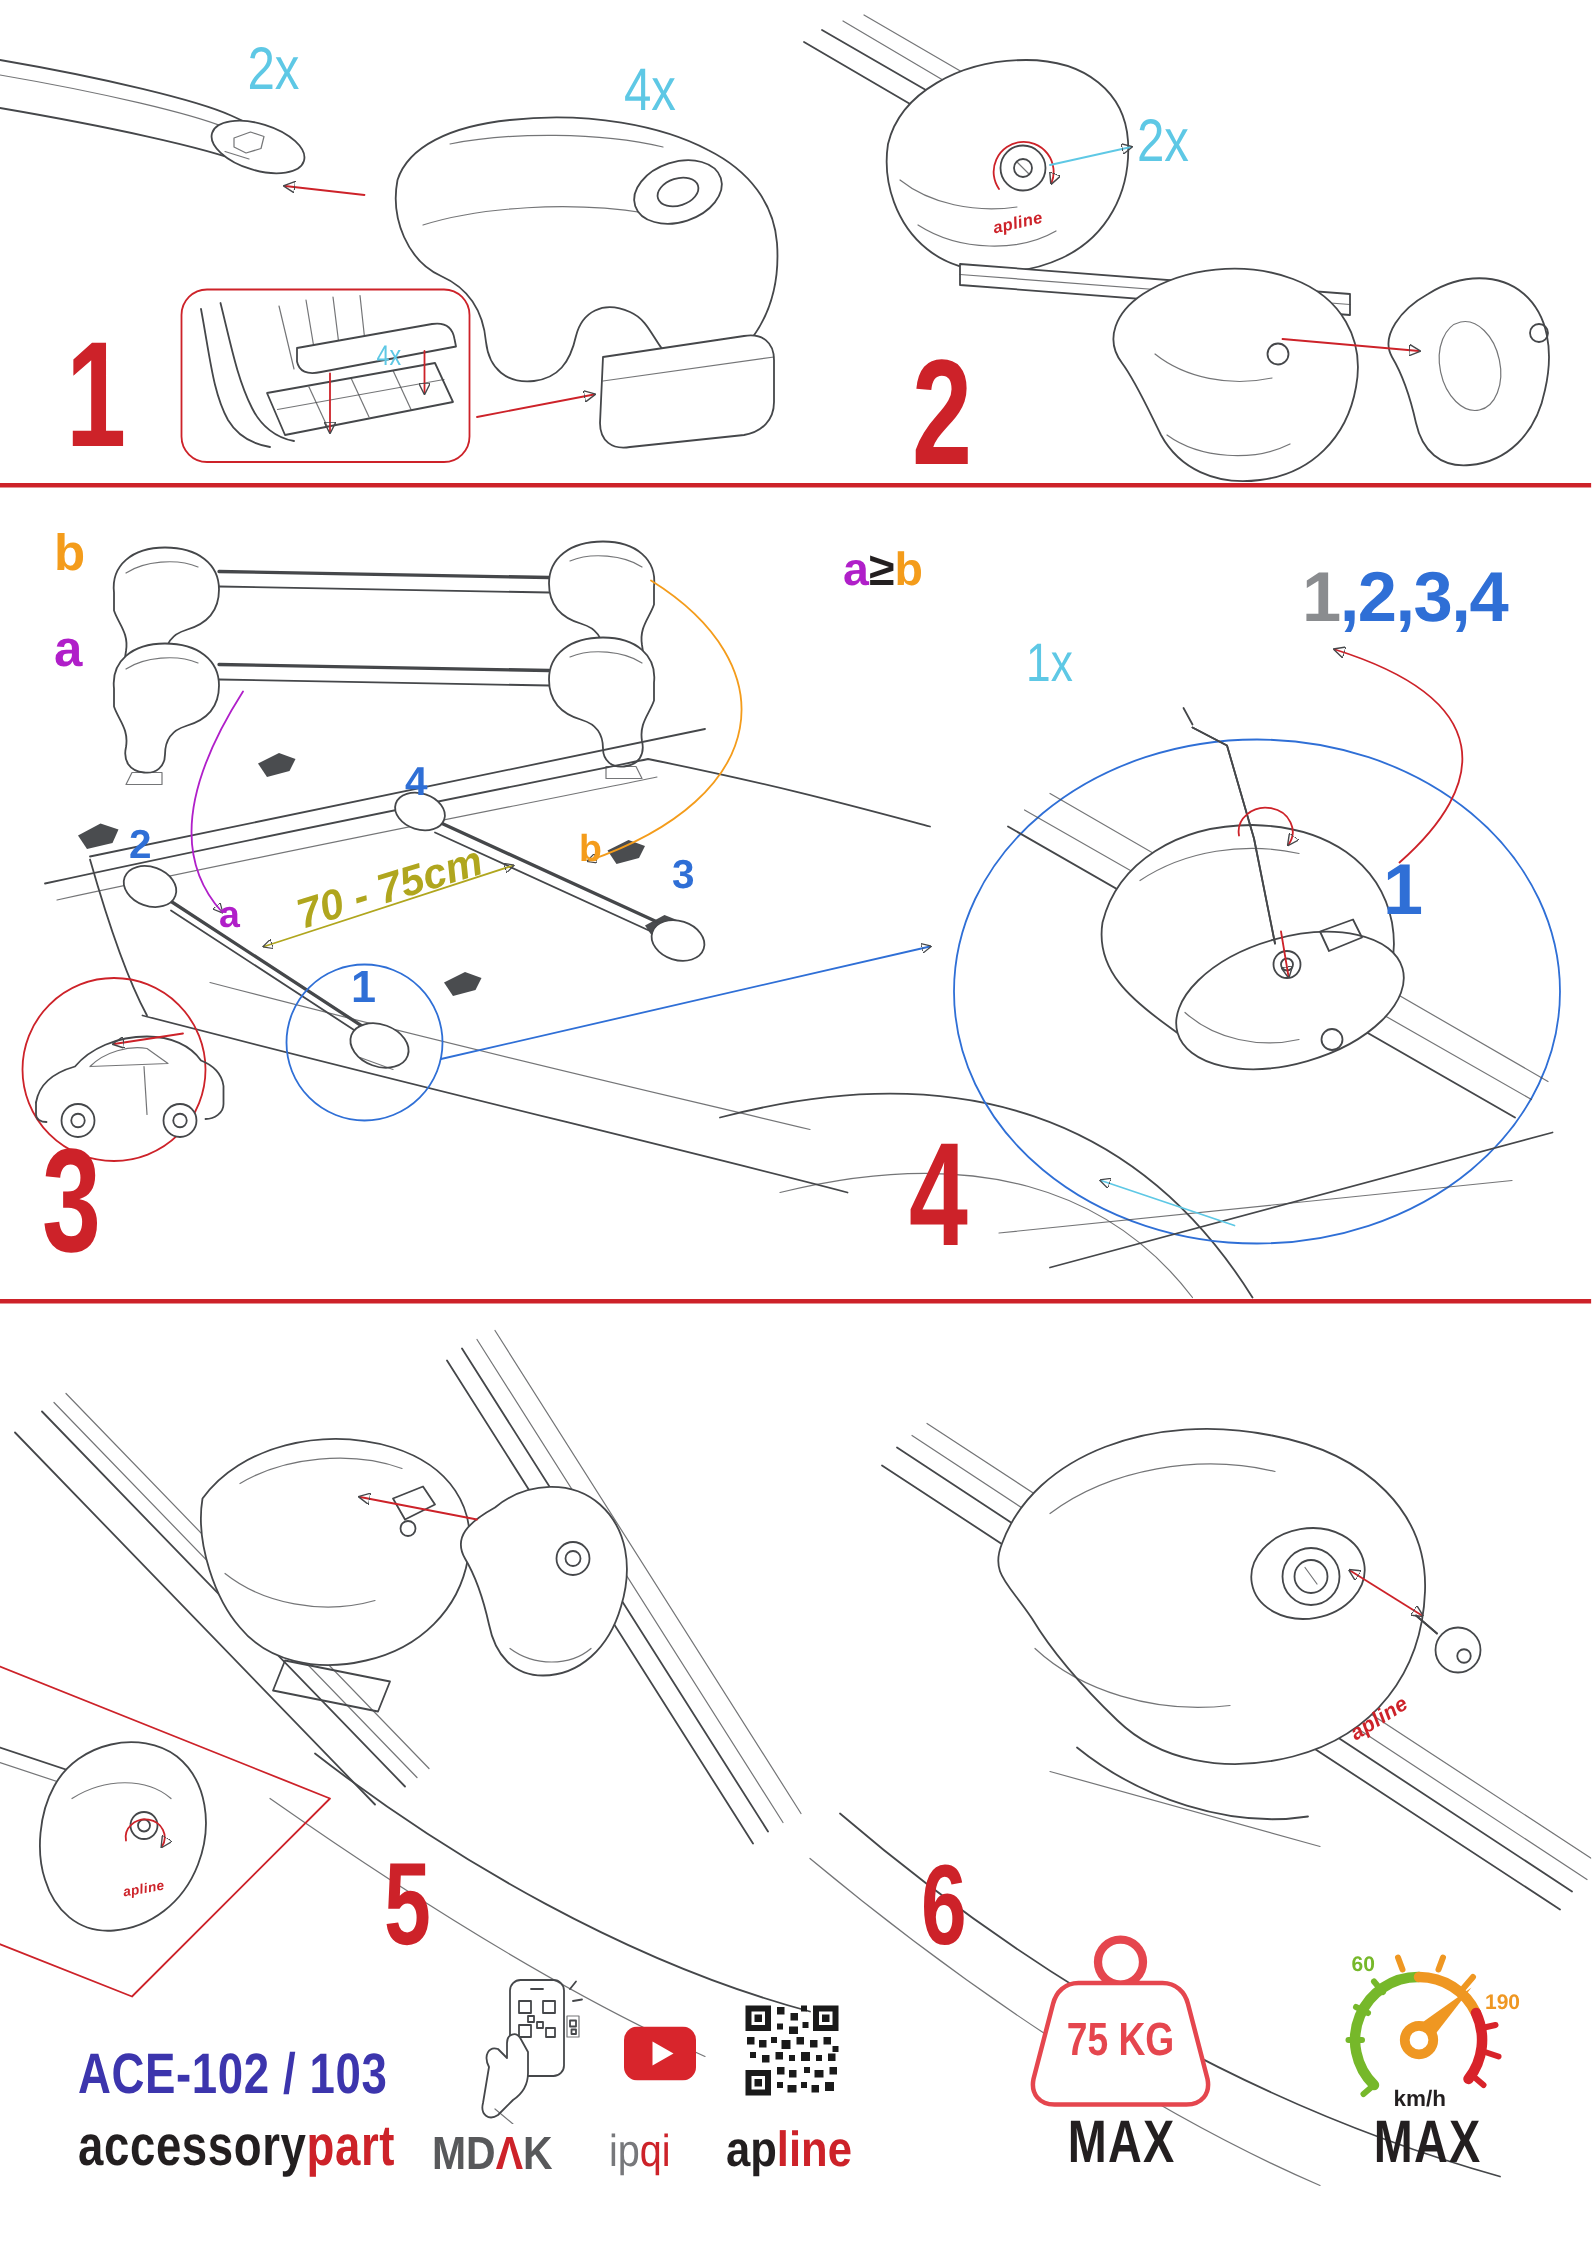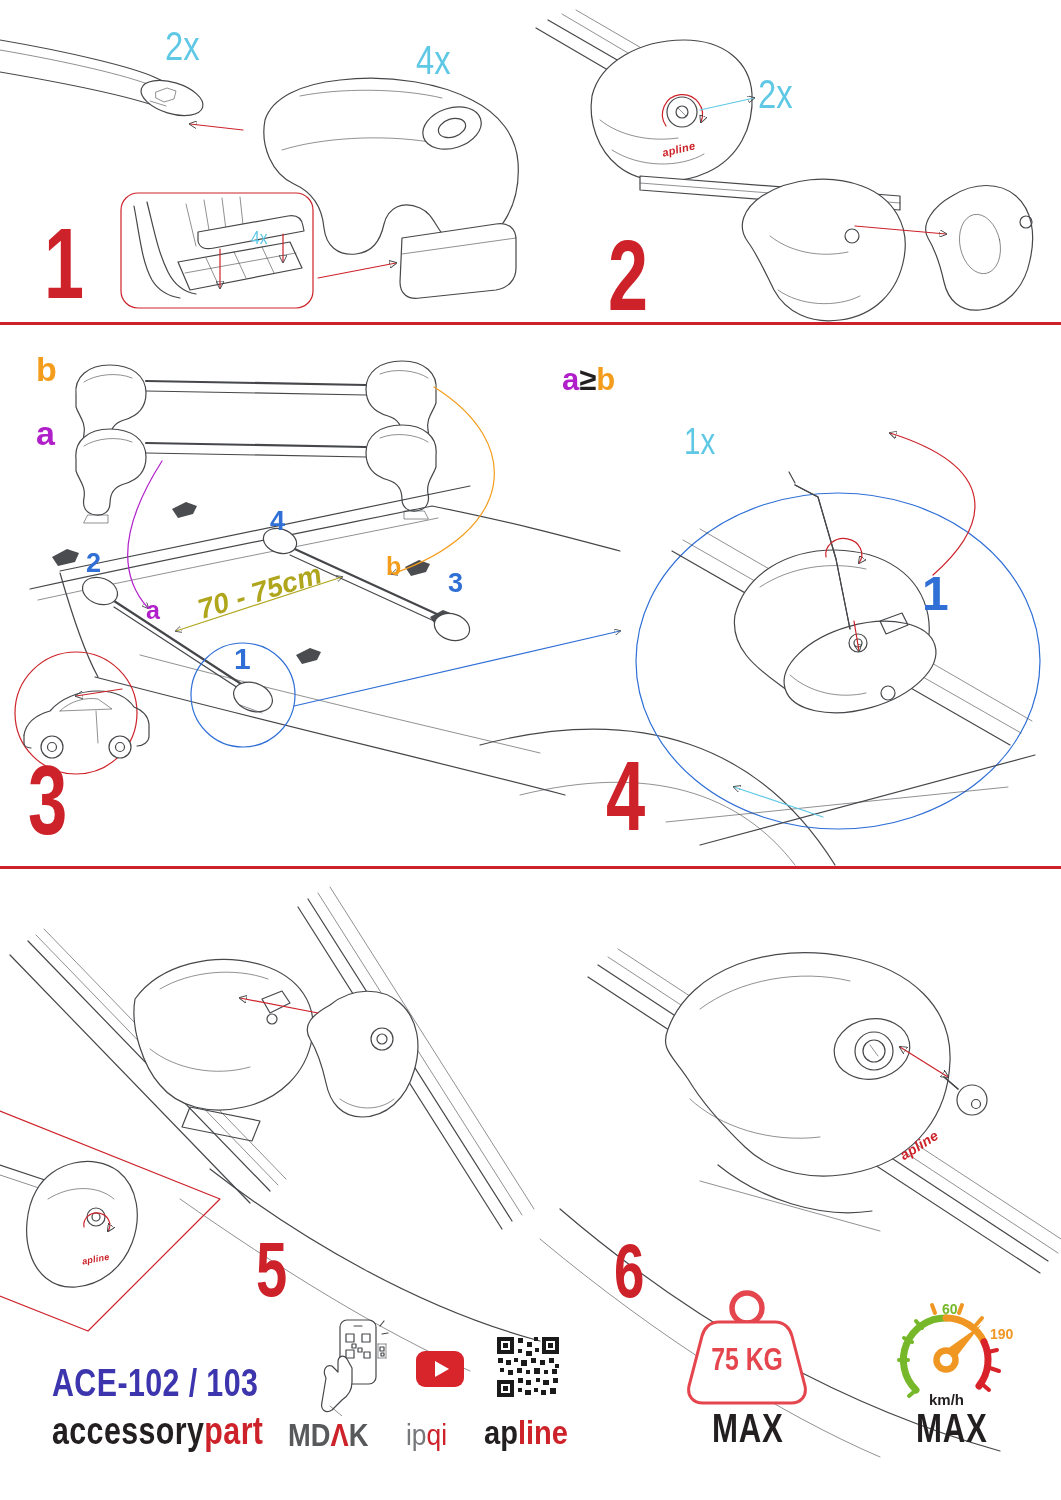--- a/index.html
+++ b/index.html
@@ -268,20 +268,23 @@
   <span class="poslabel orange-t" style="left:386px;top:554px;font-size:25px">b</span>
   <span class="poslabel blue-t" style="left:448px;top:570px;font-size:27px">3</span>
   <span class="poslabel purple-t" style="left:146px;top:598px;font-size:25px">a</span>
   <span class="dist" style="left:196px;top:578px;font-size:28px;transform:rotate(-17deg)">70 - 75cm</span>
   <span class="poslabel blue-t" style="left:234px;top:644px;font-size:30px">1</span>
   <span class="stepnum" style="left:28px;top:756px;font-size:98px">3</span>
 
   <div class="cmp" style="left:562px;top:364px;font-size:31px">
     <span class="purple-t">a</span><span class="ink-t">≥</span><span class="orange-t">b</span>
   </div>
+  <div class="seq" style="left:868px;top:374px;font-size:47px">
+    <span class="gray-t">1</span><span class="blue-t">,2,3,4</span>
+  </div>
   <span class="qty" style="left:684px;top:424px;font-size:36px">1x</span>
   <span class="poslabel blue-t" style="left:922px;top:570px;font-size:48px">1</span>
   <span class="stepnum" style="left:606px;top:752px;font-size:98px">4</span>
 
   <div class="divider" style="top:866px"></div>
 
   <svg class="abs art" style="left:0;top:869px" width="1061" height="631" viewBox="0 0 1061 631">
     <defs>
       <marker id="s3r" viewBox="0 0 10 10" refX="8.5" refY="5" markerWidth="6.5" markerHeight="6.5" orient="auto-start-reverse">
           <path d="M0,0L10,5L0,10Z" class="mk-red"></path>
@@ -461,18 +464,18 @@
       </g>
       <g stroke="#d8232a" stroke-width="4">
         <path d="M102,54 L111,52"></path>
           <path d="M104,70 L113,73"></path>
           <path d="M96,86 L103,92"></path>
       </g>
     </g>
     <path d="M57,54 L95,27 L64,67 Z" fill="#ef9722"></path>
     <circle cx="60" cy="62" r="9.5" fill="#fff" stroke="#ef9722" stroke-width="6.5"></circle>
   </svg>
-  <span class="gauge-lbl" style="left:942px;top:1302px;font-size:14px;color:var(--green)">60</span>
+  <span class="gauge-lbl" style="left:901px;top:1302px;font-size:14px;color:var(--green)">60</span>
   <span class="gauge-lbl" style="left:990px;top:1327px;font-size:14px;color:var(--speedo-orange)">190</span>
   <span class="gauge-lbl" style="left:929px;top:1392px;font-size:15px;color:var(--ink)">km/h</span>
   <span class="maxlbl" style="left:906px;top:1408px;width:90px;font-size:40px">MAX</span>
 
 </div>
 
 </body></html>

